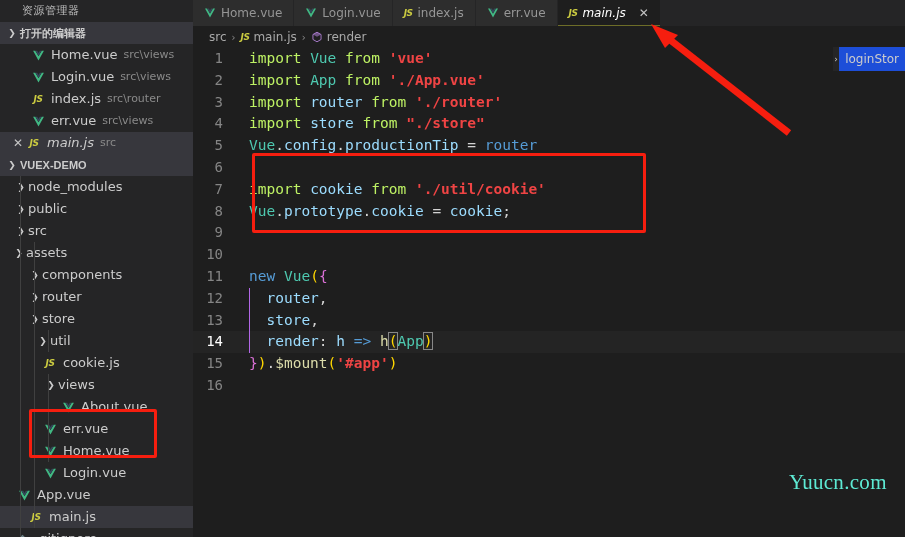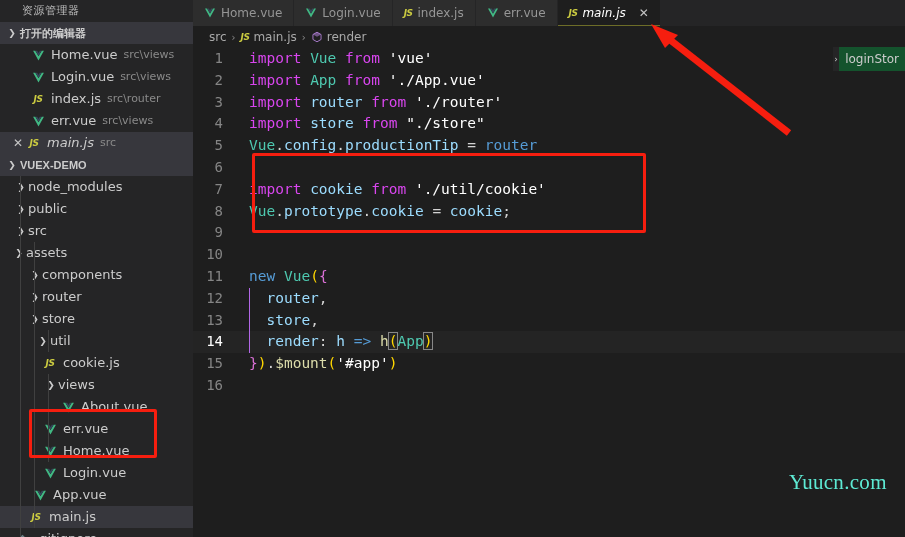--- a/index.html
+++ b/index.html
@@ -98,24 +98,24 @@
     position:relative;
   }
   .cline.cur{background:#242424;}
   .lnum{
     width:56px;min-width:56px;text-align:right;padding-right:26px;
     color:#858585;font-size:14px;box-sizing:border-box;
   }
   .cline.cur .lnum{color:#ffffff;}
   .ctext{flex:1;position:relative;}
   
-  .k{color:#d946ef;}      
+  .k{color:#bef264;}      
   .kb{color:#569cd6;}     
   .v{color:#9cdcfe;}      
-  .s{color:#ffffff;}      
+  .s{color:#ef4444;font-weight:bold;}      
   .t{color:#4ec9b0;}      
   .p{color:#d4d4d4;}      
   .y{color:#dcdcaa;}      
   .br1{color:#ffd700;}
   .br2{color:#da70d6;}
   .bkt{outline:1px solid #888888;}
   .ind-line{
     position:absolute;left:0;top:0;bottom:0;width:1px;background:#b267e6;
   }
 
@@ -128,21 +128,21 @@
     font-size:21px;letter-spacing:.3px;
   }
 
   
   .right-panel{
     position:absolute;display:flex;align-items:center;
     background:#252526;height:24px;font-size:12px;color:#cccccc;
     font-family:"DejaVu Sans",sans-serif;overflow:hidden;
   }
   .right-panel .rp-chev{width:18px;text-align:center;color:#cccccc;font-size:9px;}
-  .right-panel .rp-lbl{background:#14532d;height:24px;line-height:24px;padding:0 6px;}
+  .right-panel .rp-lbl{background:#1d4ed8;height:24px;line-height:24px;padding:0 6px;}
 
   .vscroll{
     position:absolute;right:0;top:48px;width:14px;bottom:0;background:transparent;
   }
 </style>
 </head>
 <body>
 
 <div id="app">
 
@@ -285,21 +285,21 @@
       </div>
       <div class="row" style="padding-left:42px">
         <span class="ico">
           <svg width="13" height="13" viewBox="0 0 24 24">
               <path d="M2 3h4l6 10.5L18 3h4L12 21z" fill="#41b883"></path>
               <path d="M6.5 3h3L12 7.2 14.5 3h3L12 12.6z" fill="#35495e"></path>
             </svg>
         </span>
         <span class="lbl">Login.vue</span>
       </div>
-      <div class="row" style="padding-left:32px">
+      <div class="row" style="padding-left:16px">
         <span class="ico">
           <svg width="13" height="13" viewBox="0 0 24 24">
               <path d="M2 3h4l6 10.5L18 3h4L12 21z" fill="#41b883"></path>
               <path d="M6.5 3h3L12 7.2 14.5 3h3L12 12.6z" fill="#35495e"></path>
             </svg>
         </span>
         <span class="lbl">App.vue</span>
       </div>
       <div class="row sel" style="padding-left:28px">
         <span class="ico js-ico">JS</span>

